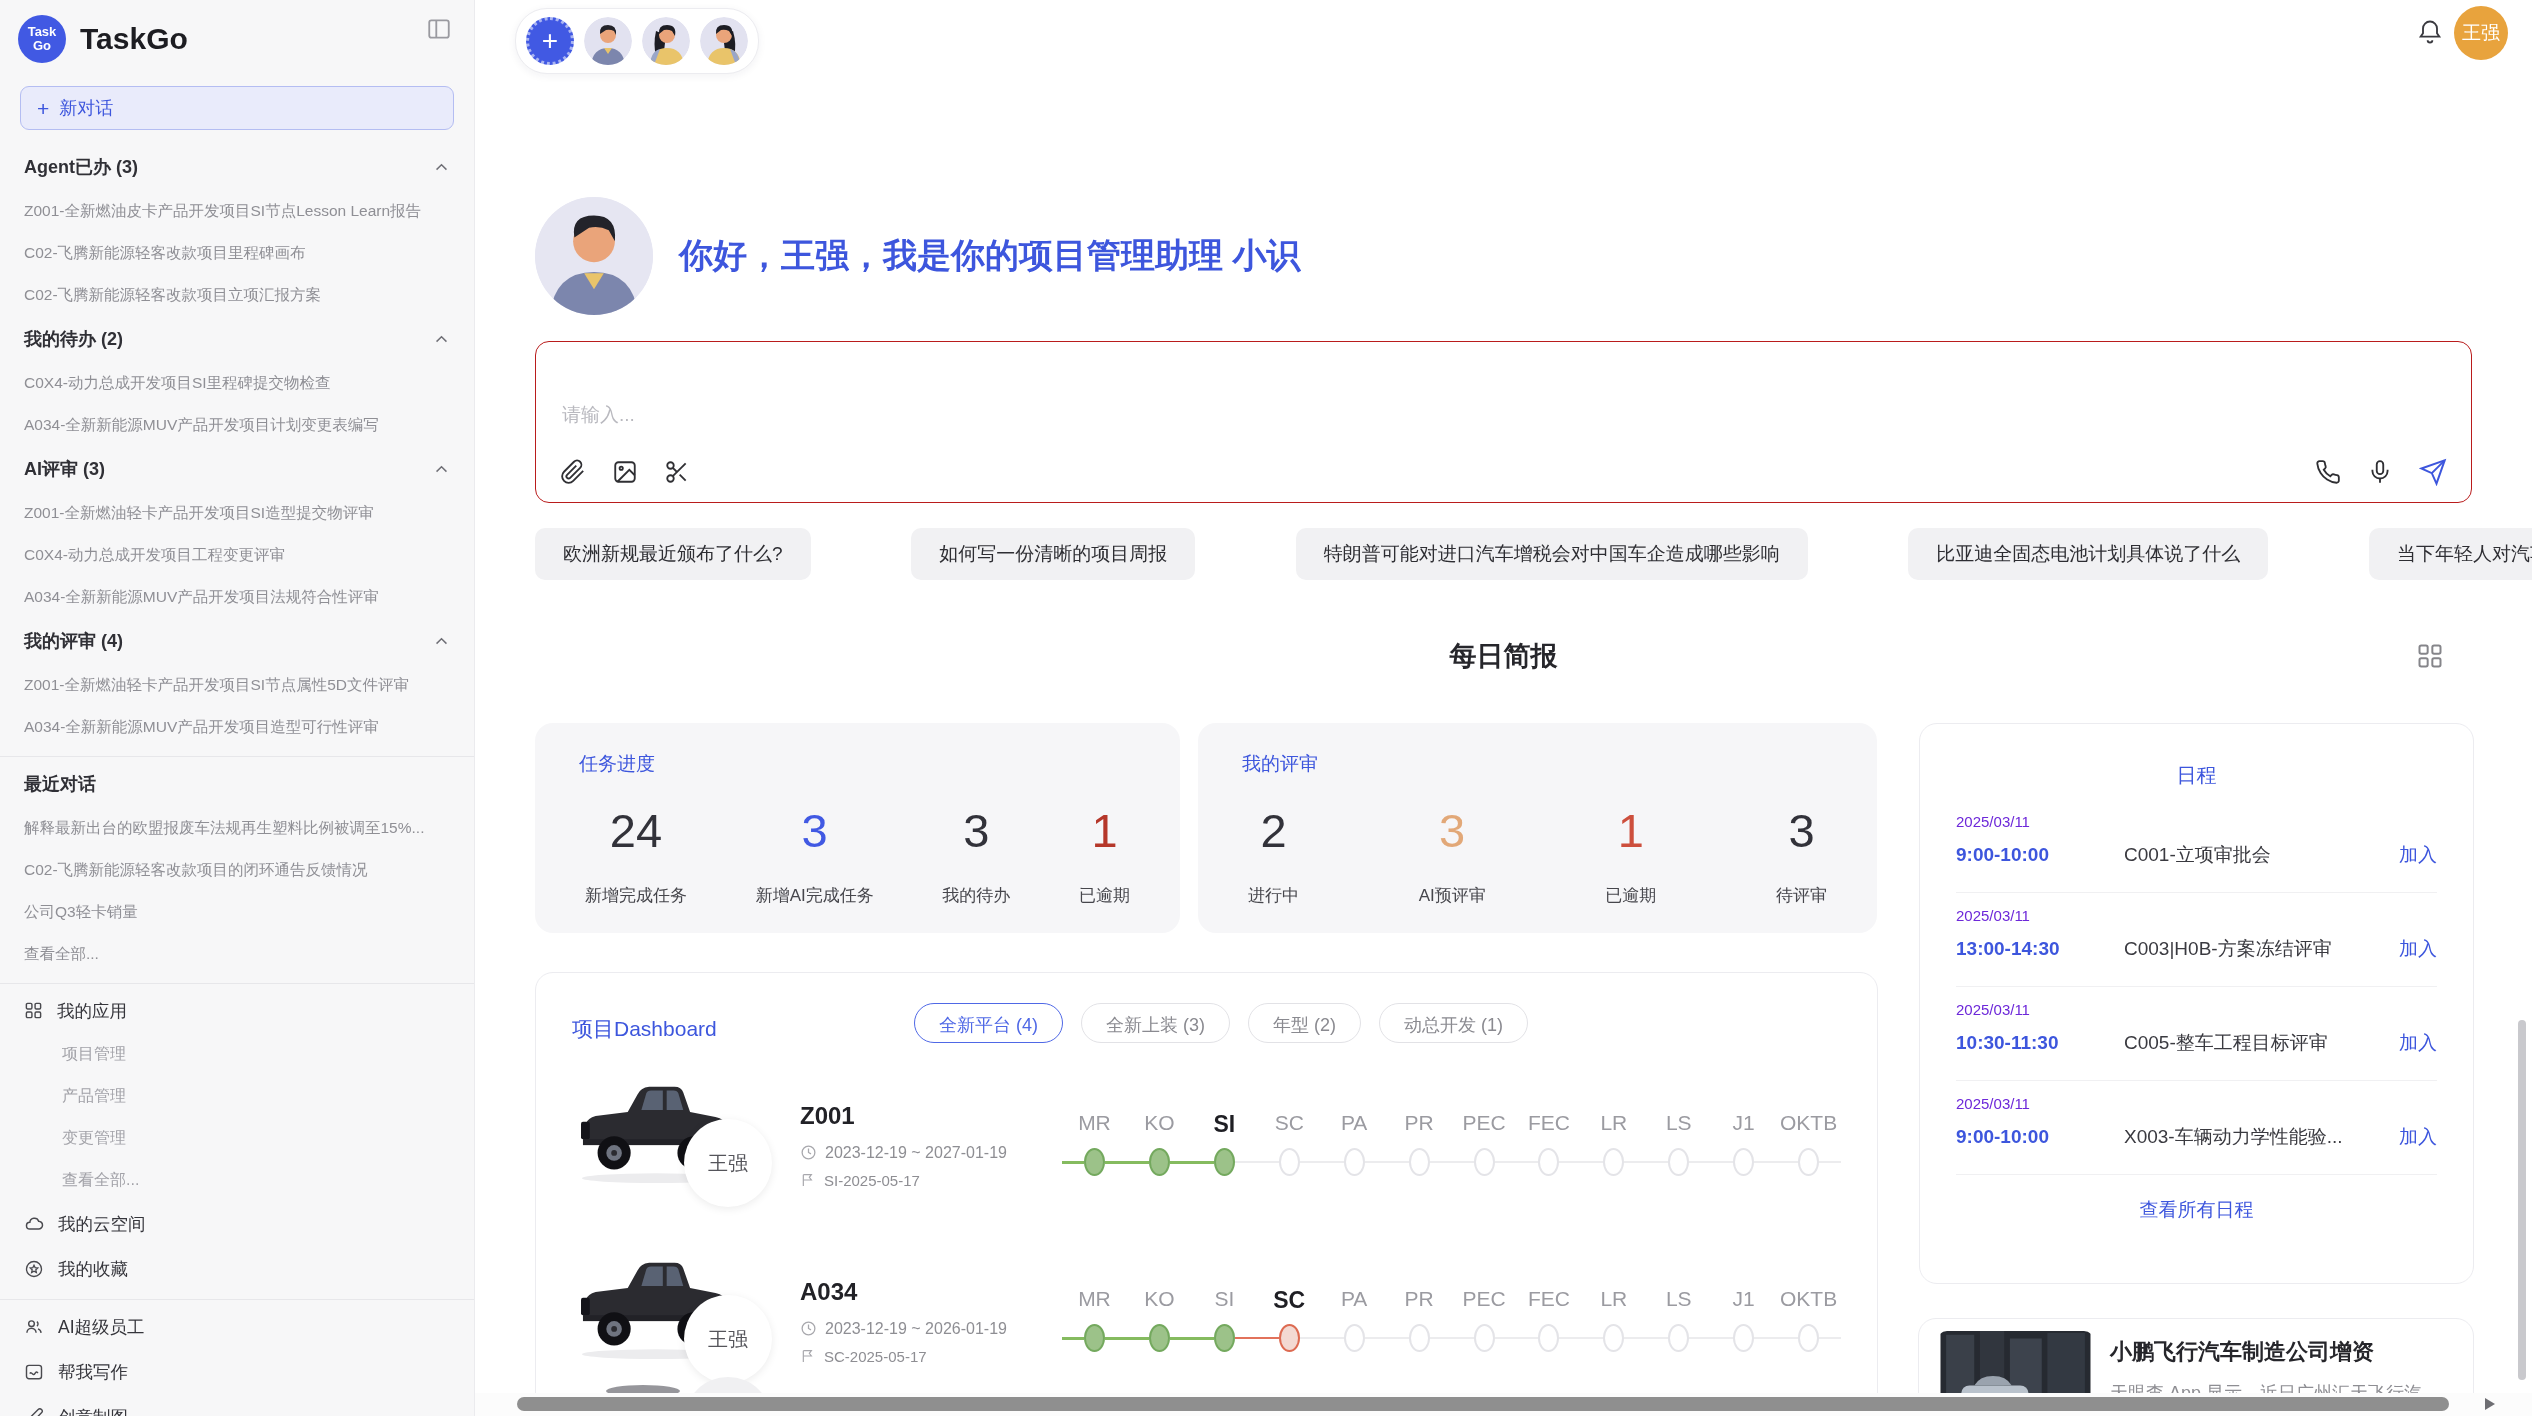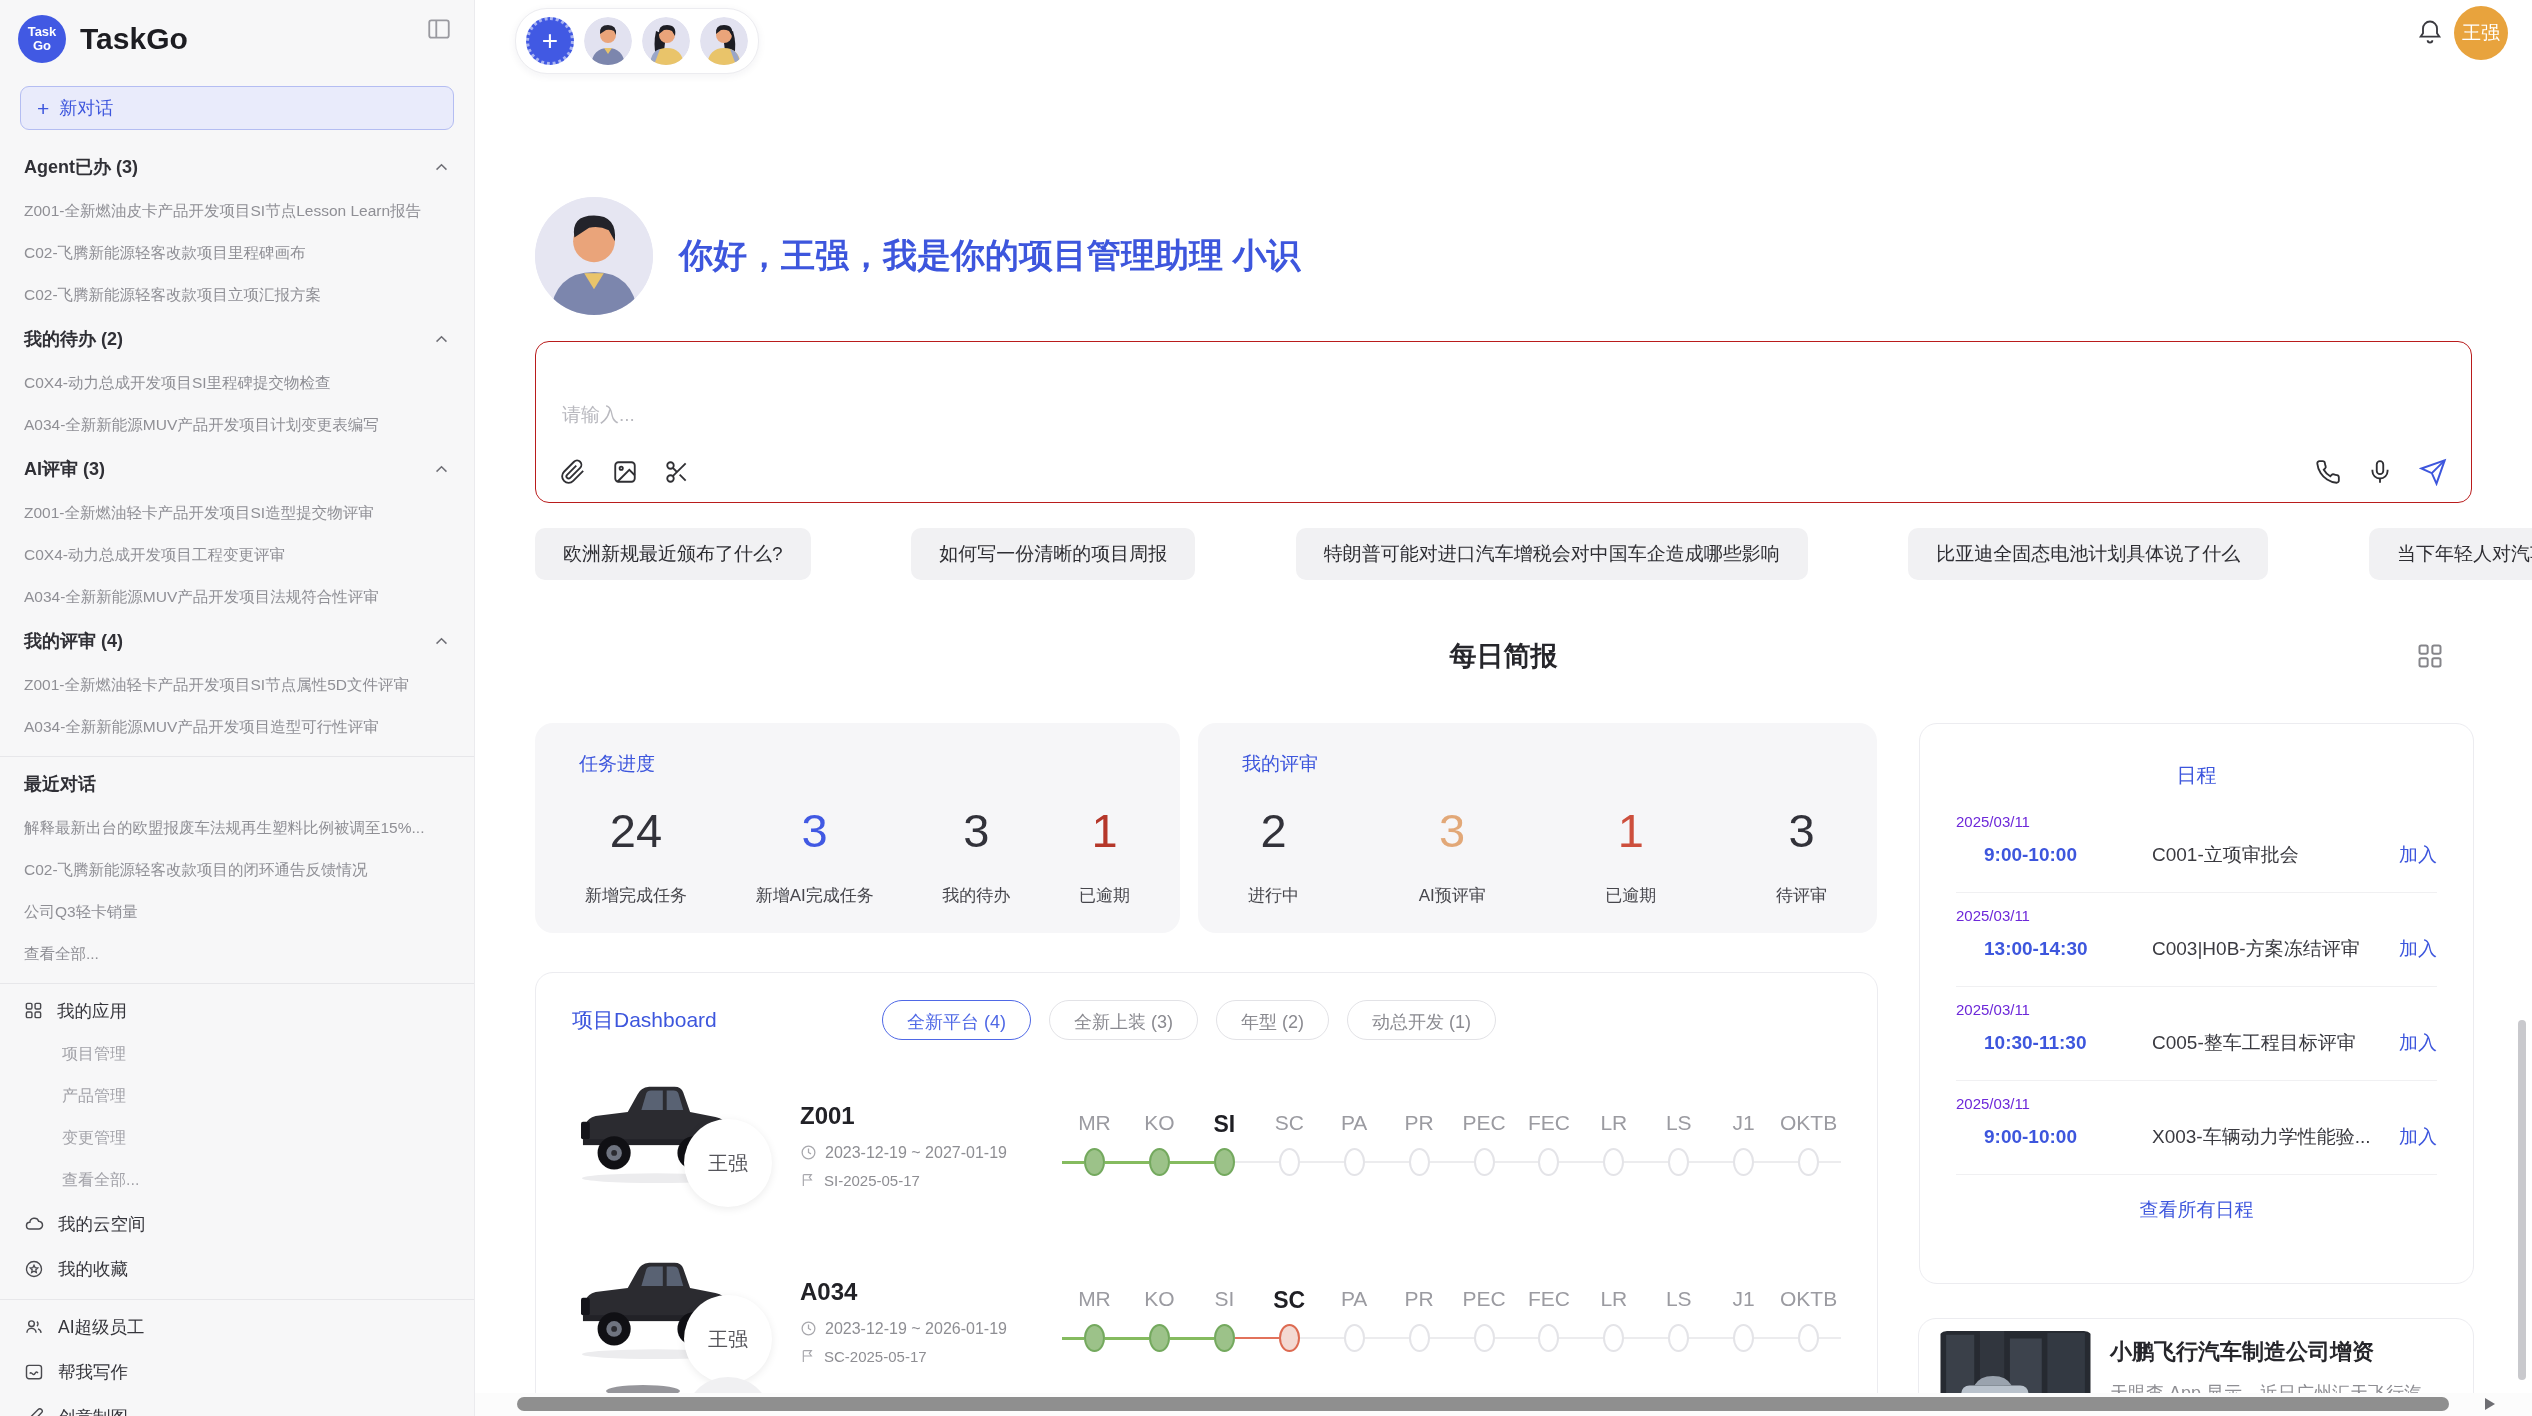--- a/index.html
+++ b/index.html
@@ -73,30 +73,30 @@
   .stat{text-align:center;}
   .stat-num{font-size:47px;font-weight:500;}
   .stat-label{margin-top:26px;font-size:17px;color:#46464c;}
 
   
   .sched{position:absolute;left:1444px;top:723px;width:555px;height:561px;border:1px solid #ececf0;
          border-radius:18px;box-sizing:border-box;background:#fff;padding:38px 36px 0 36px;}
   .sched-title{text-align:center;font-size:20px;color:#3d56dd;margin-bottom:10px;}
   .sched-item{padding:14px 0 24px 0;border-bottom:1px solid #f0f0f2;}
   .sched-date{font-size:15px;color:#6d28d9;}
-  .sched-row{display:flex;align-items:center;margin-top:12px;margin-left:28px;}
+  .sched-row{display:flex;align-items:center;margin-top:12px;}
   .sched-time{width:168px;font-size:19px;font-weight:600;color:#3d56dd;}
   .sched-name{flex:1;font-size:19px;color:#3a3a40;white-space:nowrap;overflow:hidden;}
   .sched-join{font-size:19px;color:#3d56dd;cursor:pointer;}
   .sched-all{text-align:center;font-size:19px;color:#3d56dd;margin-top:22px;cursor:pointer;}
 
   
   .dash{position:absolute;left:60px;top:972px;width:1343px;height:470px;border:1px solid #ececf0;
         border-radius:18px;box-sizing:border-box;background:#fff;padding:24px 36px;overflow:hidden;}
-  .dash-head{display:flex;align-items:center;height:46px;}
+  .dash-head{display:flex;align-items:flex-end;height:46px;gap:32px;}
   .dash-title{font-size:21px;color:#3d56dd;width:210px;}
   .tabs{display:flex;gap:18px;margin-left:100px;}
   .tab{height:40px;border-radius:20px;padding:9px 24px;font-size:18px;background:#fff;border:1px solid #e2e2e6;
        color:#8a8a90;font-family:"Liberation Sans",sans-serif;cursor:pointer;white-space:nowrap;}
   .tab.active{border-color:#4f68e6;color:#4f68e6;}
   .proj-row{display:flex;align-items:center;margin-top:28px;height:148px;}
   .car-wrap{position:relative;width:228px;height:140px;flex:0 0 auto;}
   .owner-badge{position:absolute;left:112px;top:44px;width:88px;height:88px;border-radius:50%;background:#fff;
                box-shadow:0 2px 8px rgba(0,0,0,.08);display:flex;align-items:center;justify-content:center;
                font-size:20px;color:#55555b;}

